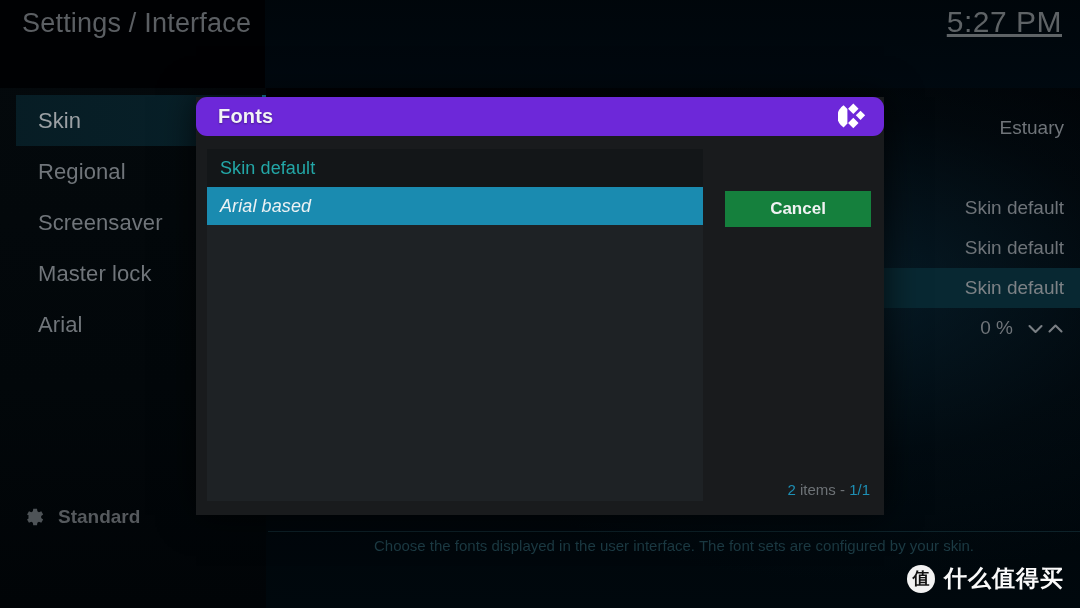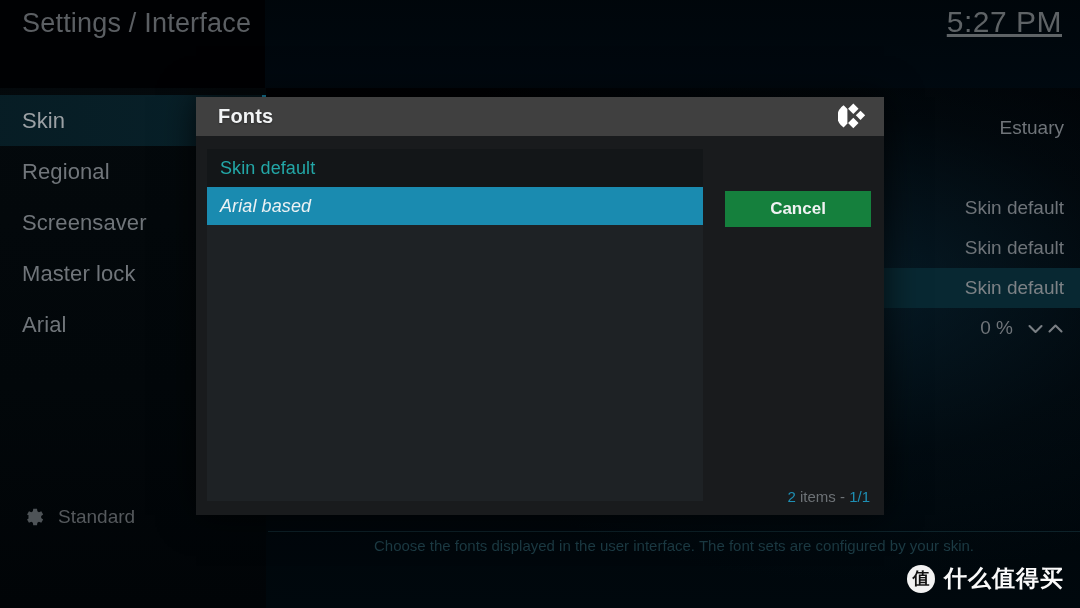--- a/index.html
+++ b/index.html
@@ -51,21 +51,21 @@
     white-space:nowrap;
   }
   .clock {
     position:absolute; right:18px; top:5px;
     font-size:30px; font-weight:300;
     color:#5e6366; letter-spacing:.5px;text-decoration:underline;
   }
 
   
   .sidebar {
-    position:absolute; left:0; top:95px; width:266px;
+    position:absolute; left:0; top:95px; width:266px;padding-left:16px;
   }
   .side-item {
     position:relative;
     height:51px;
     display:flex; align-items:center;
     padding-left:22px;
     font-size:22px; font-weight:300;
     color:#70757a;
     letter-spacing:.1px;
   }
@@ -77,21 +77,21 @@
     position:absolute; right:0; top:0; width:4px; height:100%;
     background:#1a8bb0;
   }
 
   .profile-row {
     position:absolute; left:20px; top:505px;
     display:flex; align-items:center; gap:14px;
   }
   .gear-icon { width:24px; height:24px; display:block; }
   .profile-label {
-    font-size:19px; font-weight:400; color:#55595d;
+    font-size:19px; font-weight:700; color:#55595d;
   }
 
   
   .settings-col {
     position:absolute; left:884px; top:108px; width:196px;
   }
   .set-row {
     height:40px;
     display:flex; align-items:center; justify-content:flex-end;
     padding-right:16px;
@@ -123,22 +123,22 @@
 
   
   .dialog {
     position:absolute; left:196px; top:97px;
     width:688px; height:418px;
     background:#191b1d;
     box-shadow:0 0 34px rgba(0,0,0,0.75);
   }
   .dlg-header {
     position:absolute; left:0; top:0; width:688px; height:39px;
-    background:#404040;
-    display:flex; align-items:center;
+    background:#6d28d9;
+    display:flex; align-items:center;border-radius:11px;
   }
   .dlg-title {
     margin-left:22px;
     font-size:20px; font-weight:700;
     color:#f2f4f5;
     text-shadow:0 1px 2px rgba(0,0,0,.35);
     letter-spacing:.2px;
   }
   .kodi-logo {
     position:absolute; right:16px; top:5px;
@@ -165,21 +165,21 @@
   .cancel-btn {
     position:absolute; left:529px; top:55px;
     width:146px; height:36px;
     background:#15803d;
     display:flex; align-items:center; justify-content:center;
     font-size:17px; font-weight:700; color:#f0f2f3;
     border:none;
   }
 
   .item-count {
-    position:absolute; right:14px; bottom:10px;
+    position:absolute; right:14px; bottom:17px;
     font-size:15px; font-weight:400;
     color:#6d7276;
     white-space:nowrap;
   }
   .item-count .accent-num { color:#1e8fb4; }
 
   
   .watermark {
     position:absolute; right:16px; bottom:14px;
     display:flex; align-items:center; gap:9px;

